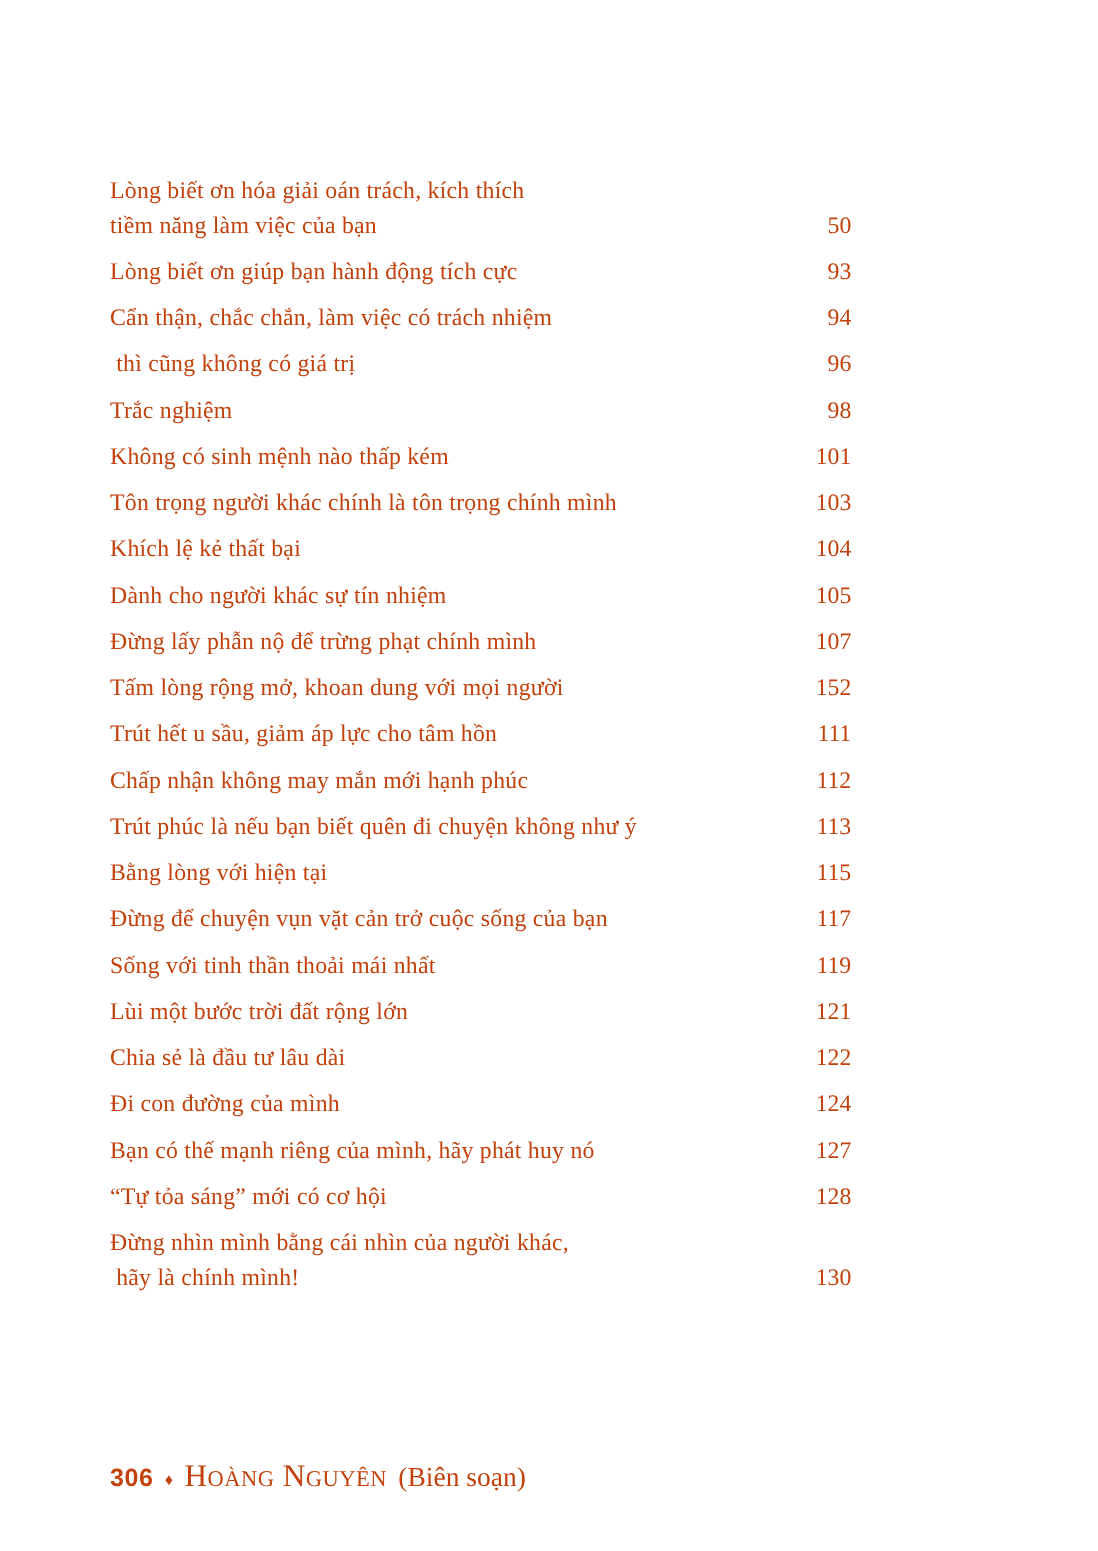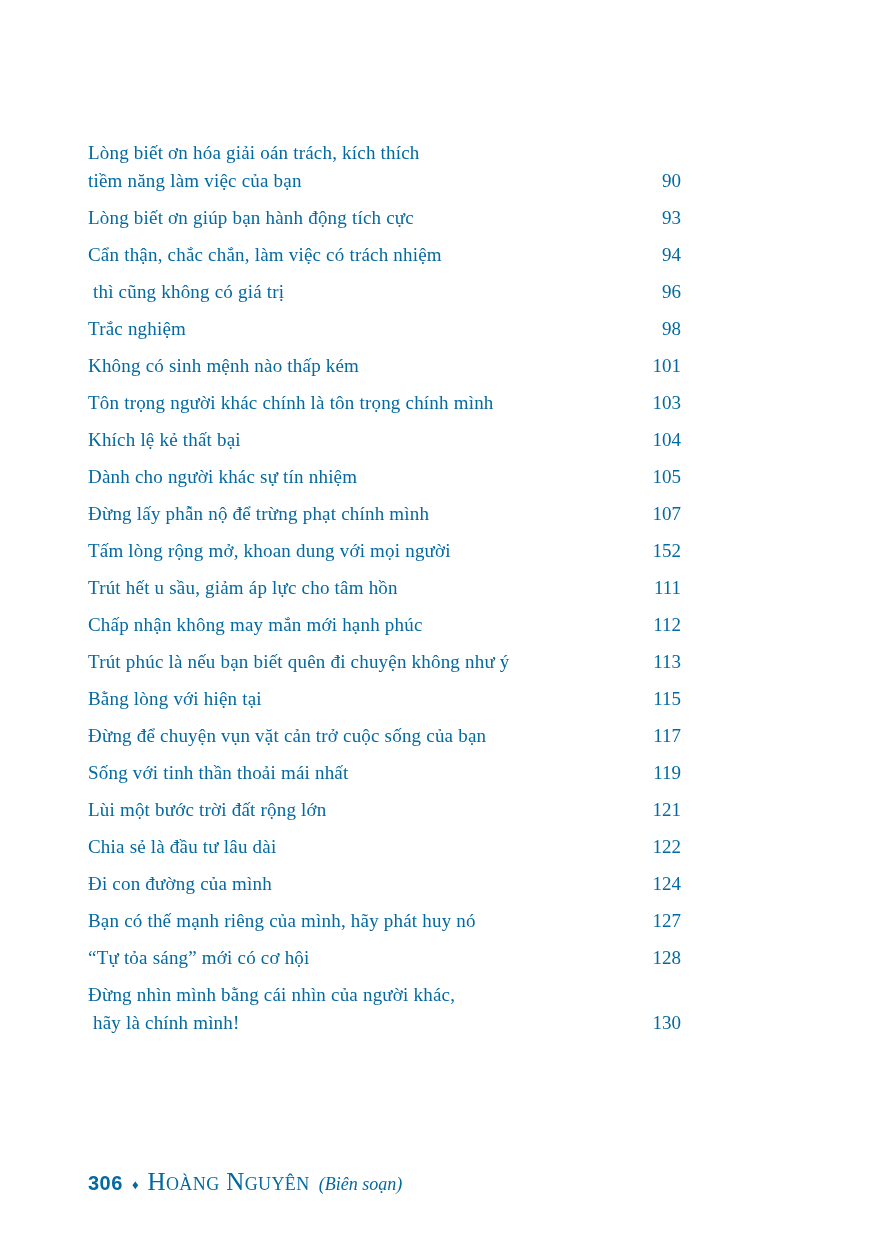--- a/index.html
+++ b/index.html
@@ -5,21 +5,21 @@
   html, body {
     margin: 0;
     padding: 0;
     background: #ffffff;
   }
   .page {
     position: relative;
     width: 878px;
     height: 1241px;
     background: #ffffff;
-    color: #0369a1;
+    color: #c2410c;
     font-family: "Liberation Serif", serif;
     overflow: hidden;
   }
   .toc {
     position: absolute;
     left: 88px;
     top: 139px;
     width: 593px;
   }
   .entry {
@@ -66,36 +66,35 @@
     position: relative;
     top: -1px;
   }
   .author {
     font-variant: small-caps;
     font-size: 25px;
     letter-spacing: 0.4px;
     text-align: center;
   }
   .role {
-    font-style: italic;
-    font-size: 18px;
+    font-size: 22px;
   }
 </style>
 </head>
 <body>
 
 <div class="page">
 
   <div class="toc">
       <div class="entry">
         <div class="titles">
           <div class="title-line">Lòng biết ơn hóa giải oán trách, kích thích</div>
           <div class="title-line">tiềm năng làm việc của bạn</div>
         </div>
-        <div class="pagenum">90</div>
+        <div class="pagenum">50</div>
       </div>
       <div class="entry">
         <div class="titles">
           <div class="title-line">Lòng biết ơn giúp bạn hành động tích cực</div>
         </div>
         <div class="pagenum">93</div>
       </div>
       <div class="entry">
         <div class="titles">
           <div class="title-line">Cẩn thận, chắc chắn, làm việc có trách nhiệm</div>

